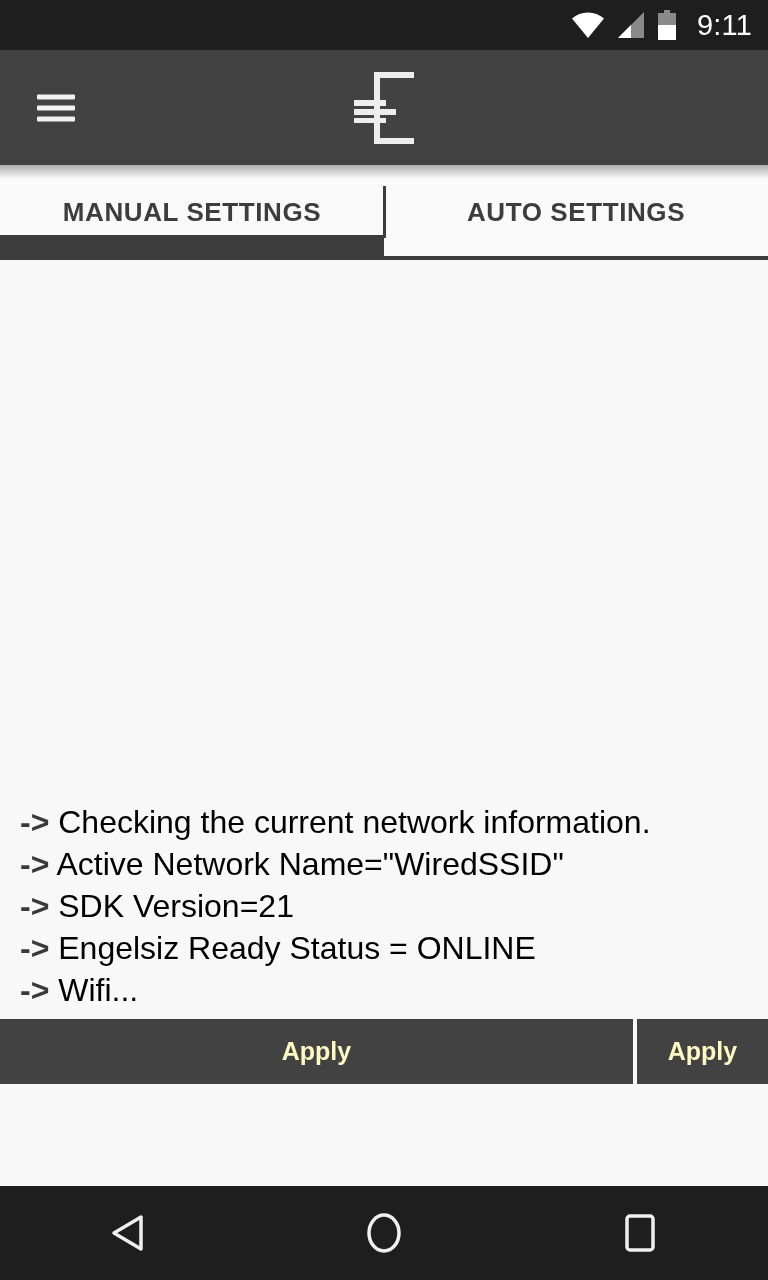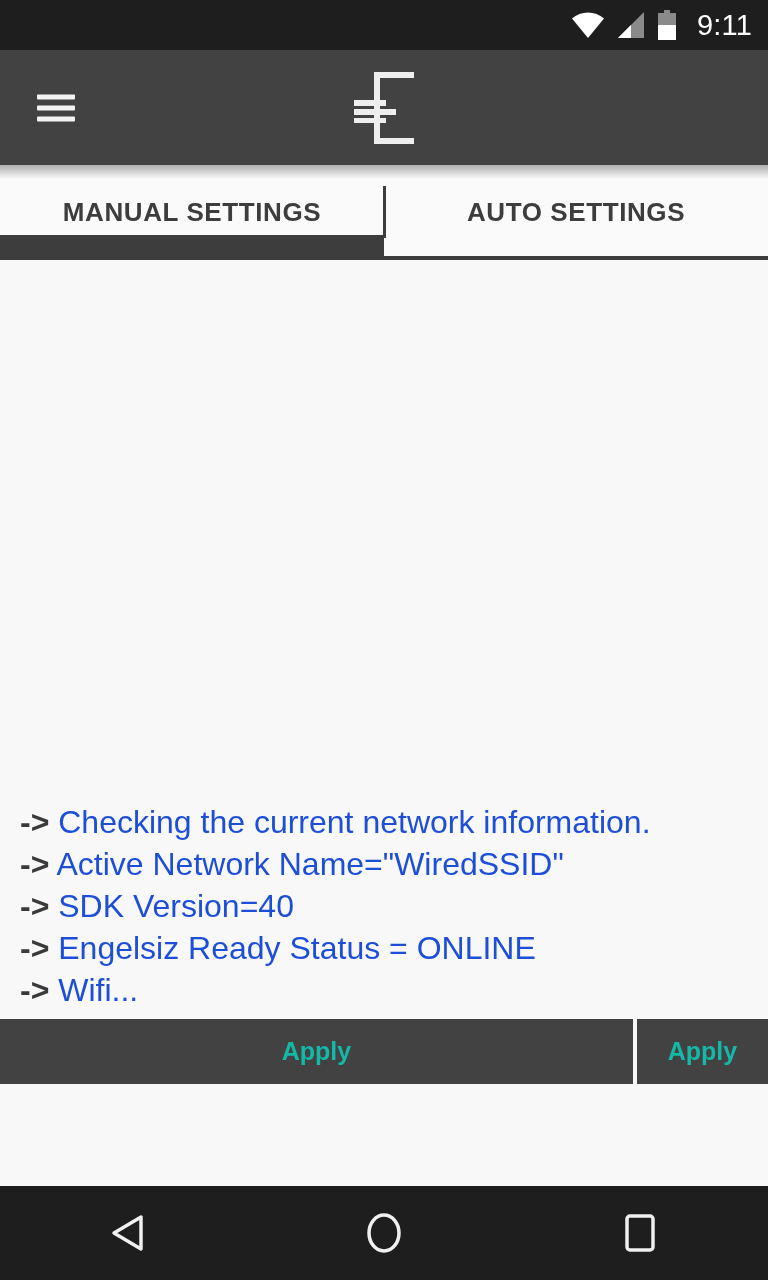--- a/index.html
+++ b/index.html
@@ -76,29 +76,29 @@
     flex:1 1 auto; background:#f8f8f8; position:relative;
     display:flex; flex-direction:column; justify-content:flex-end;
   }
   .log-area {
     padding:0 0 8px 20px;
   }
   .log-line {
     font-size:32px; line-height:42px; color:#5a5a5a; white-space:nowrap;
   }
   .log-arrow { font-weight:bold; color:#3a3a3a; }
-  .log-text { color:#1d4ed8; }
+  .log-text { color:#000000; }
 
   
   .action-row {
     display:flex; gap:4px; height:65px; flex:0 0 65px;
     background:#f8f8f8;
   }
   .btn {
-    background:#424242; color:#14b8a6; border:none;
+    background:#424242; color:#fef9c3; border:none;
     font-family:"Liberation Sans", sans-serif;
     font-size:25px; font-weight:bold; cursor:pointer;
     display:flex; align-items:center; justify-content:center;
   }
   .btn-apply { flex:0 0 633px; }
   .btn-reset { flex:1 1 auto; }
 
   .content-filler { flex:0 0 102px; background:#f8f8f8; }
 
   
@@ -169,21 +169,21 @@
       <div class="log-line">
         <span class="log-arrow">-&gt;</span>
         <span class="log-text">Checking the current network information.</span>
       </div>
       <div class="log-line">
         <span class="log-arrow">-&gt;</span>
         <span class="log-text">Active Network Name="WiredSSID"</span>
       </div>
       <div class="log-line">
         <span class="log-arrow">-&gt;</span>
-        <span class="log-text">SDK Version=40</span>
+        <span class="log-text">SDK Version=21</span>
       </div>
       <div class="log-line">
         <span class="log-arrow">-&gt;</span>
         <span class="log-text">Engelsiz Ready Status = ONLINE</span>
       </div>
       <div class="log-line">
         <span class="log-arrow">-&gt;</span>
         <span class="log-text">Wifi...</span>
       </div>
     </div>

